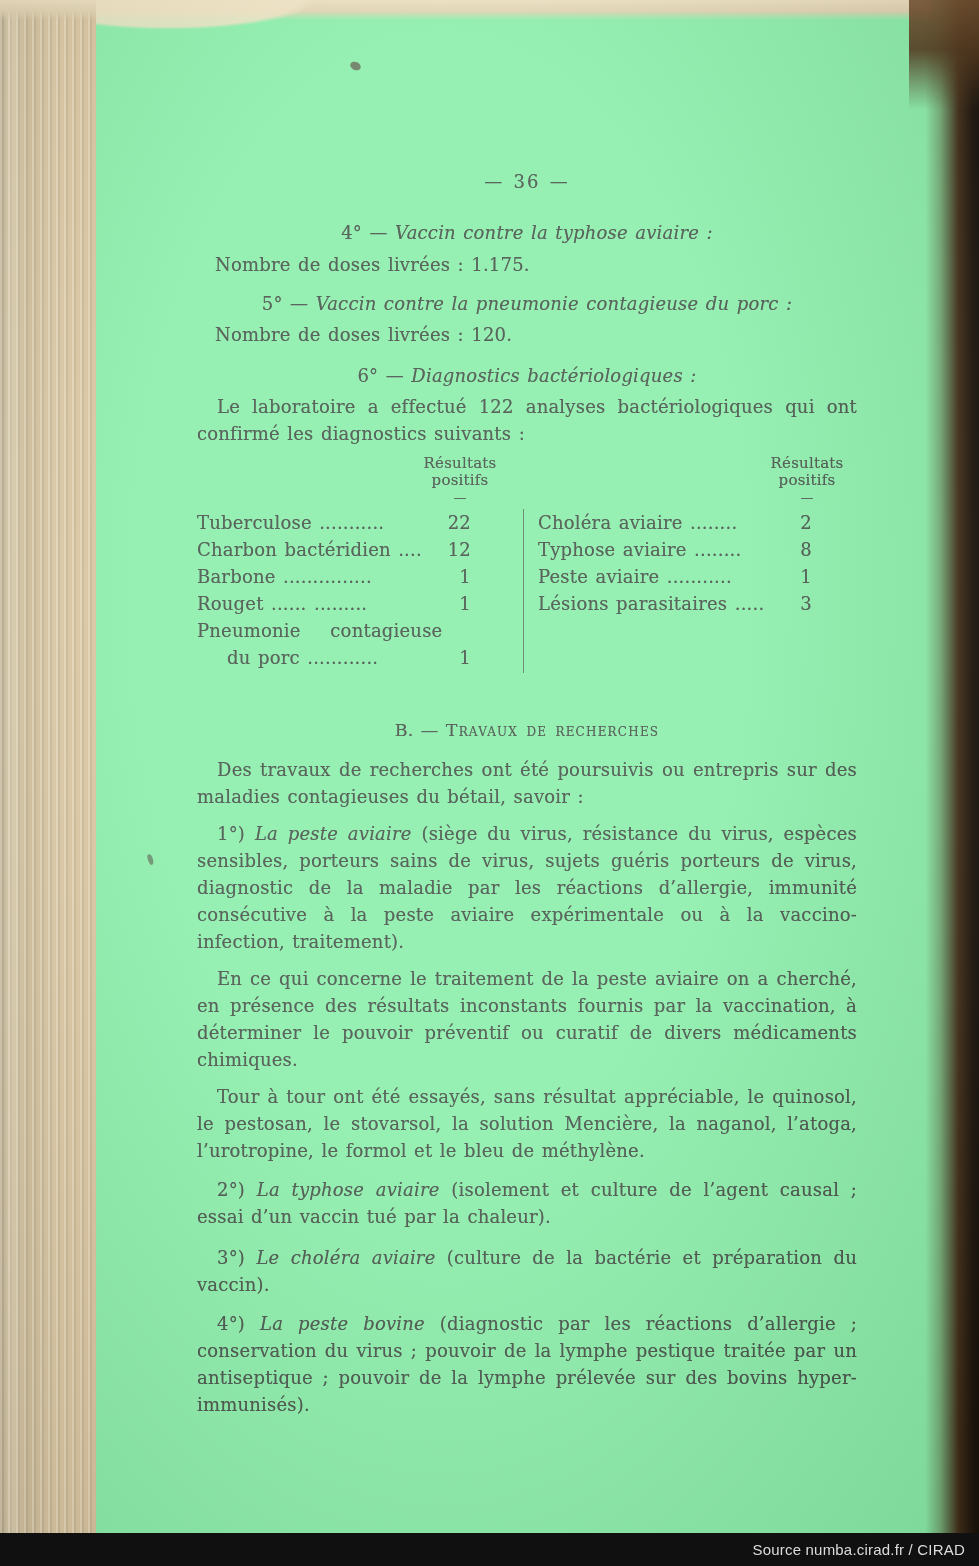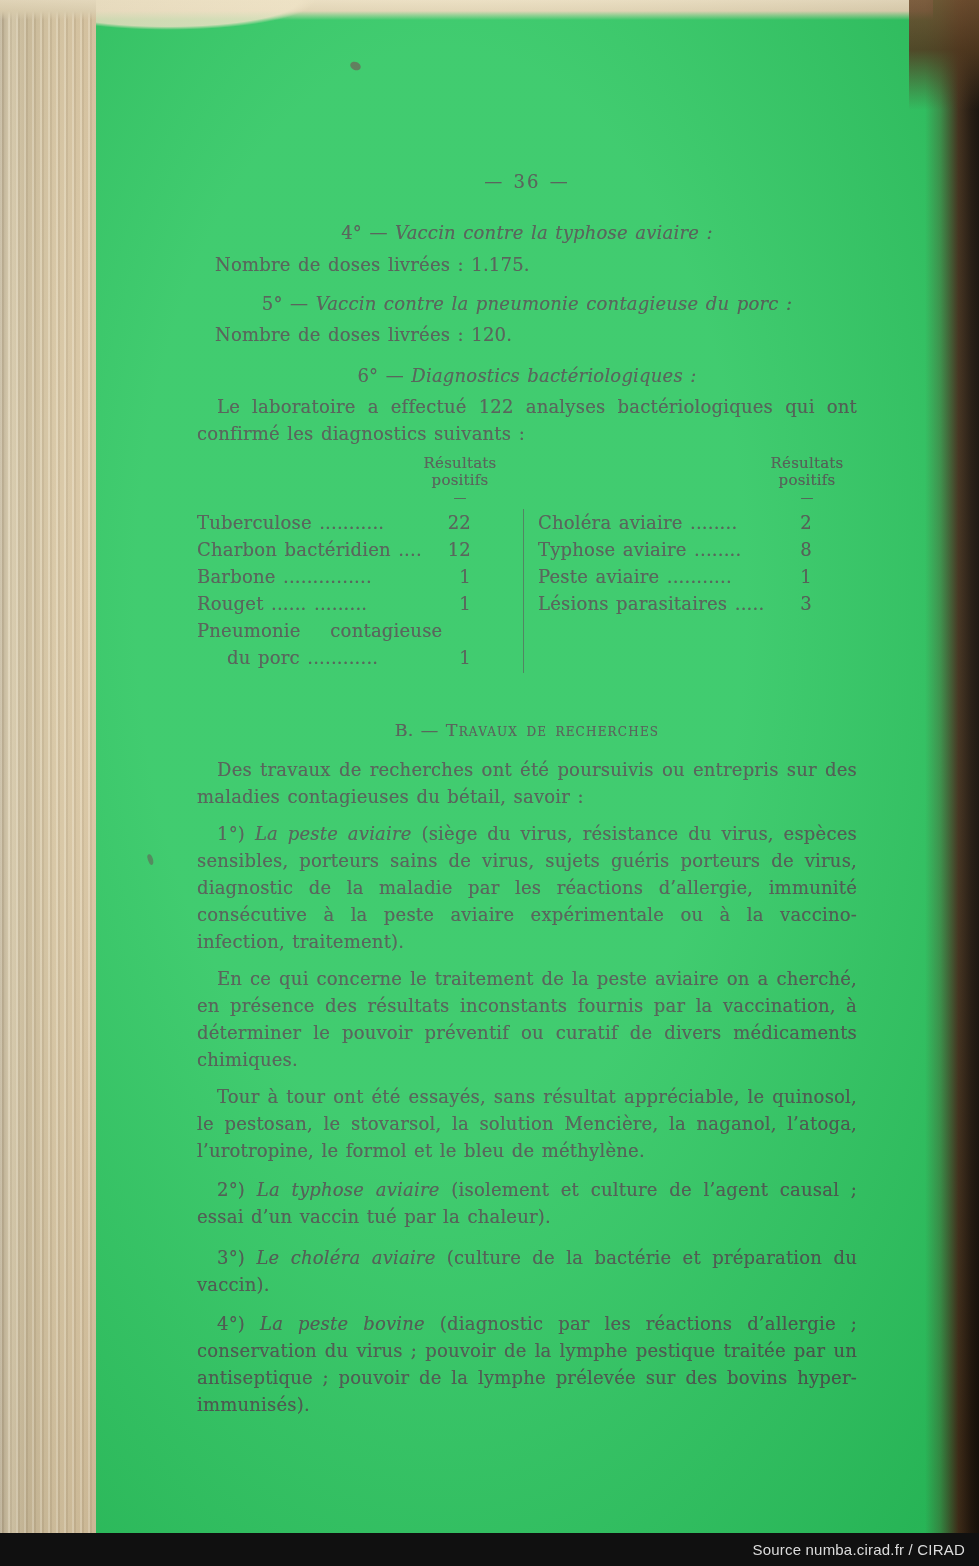--- a/index.html
+++ b/index.html
@@ -1,18 +1,18 @@
 <!DOCTYPE html>
 <html><head>
 <meta charset="utf-8">
 <style>
   html,body{margin:0;padding:0;background:#2a241c;}
   .scan{
     position:relative;width:979px;height:1566px;overflow:hidden;
-    background:#22c55e;
+    background:#86efac;
     font-family:"DejaVu Serif","Liberation Serif",serif;
     color:#3f4e48;
   }
   
   .left-edge{
     position:absolute;left:0;top:0;bottom:33px;width:96px;
     background:
       repeating-linear-gradient(90deg, rgba(255,250,235,.30) 0 2px, rgba(120,100,70,.14) 2px 4px, rgba(0,0,0,0) 4px 8px),
       linear-gradient(90deg,#b9ac92 0,#ddd1b4 10px,#cdbe9e 26px,#d9c8a6 55px,#d7c3a0 96px);
   }

